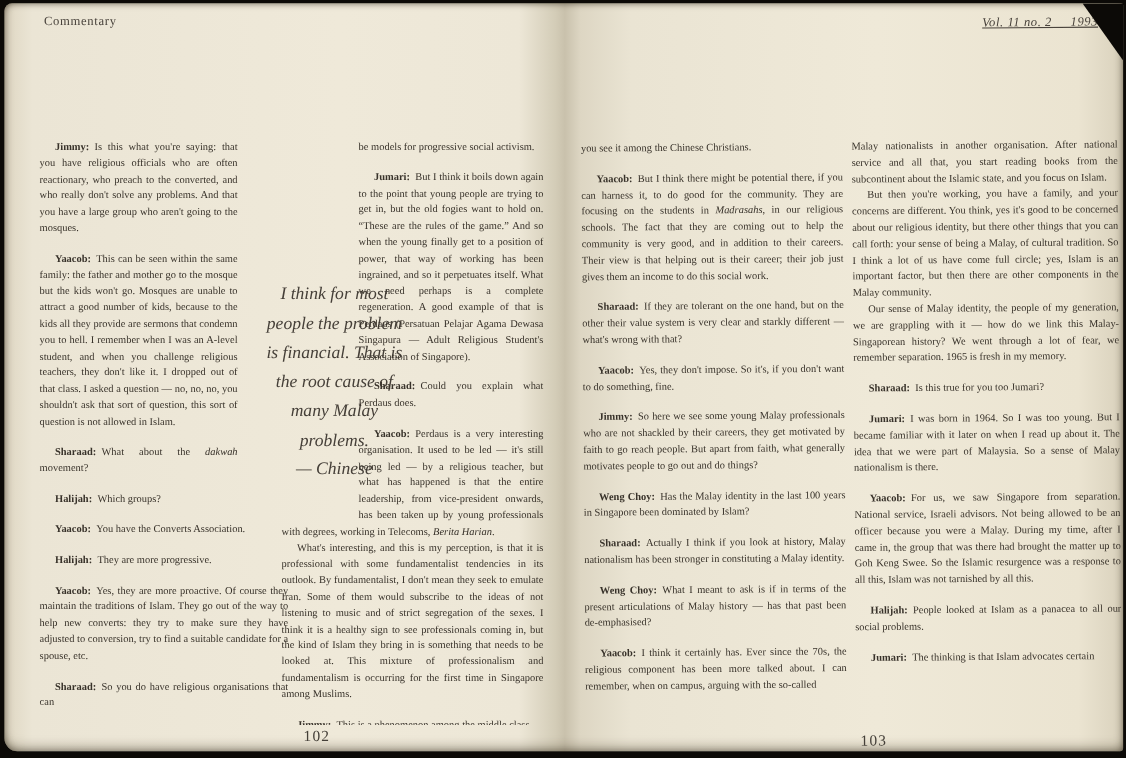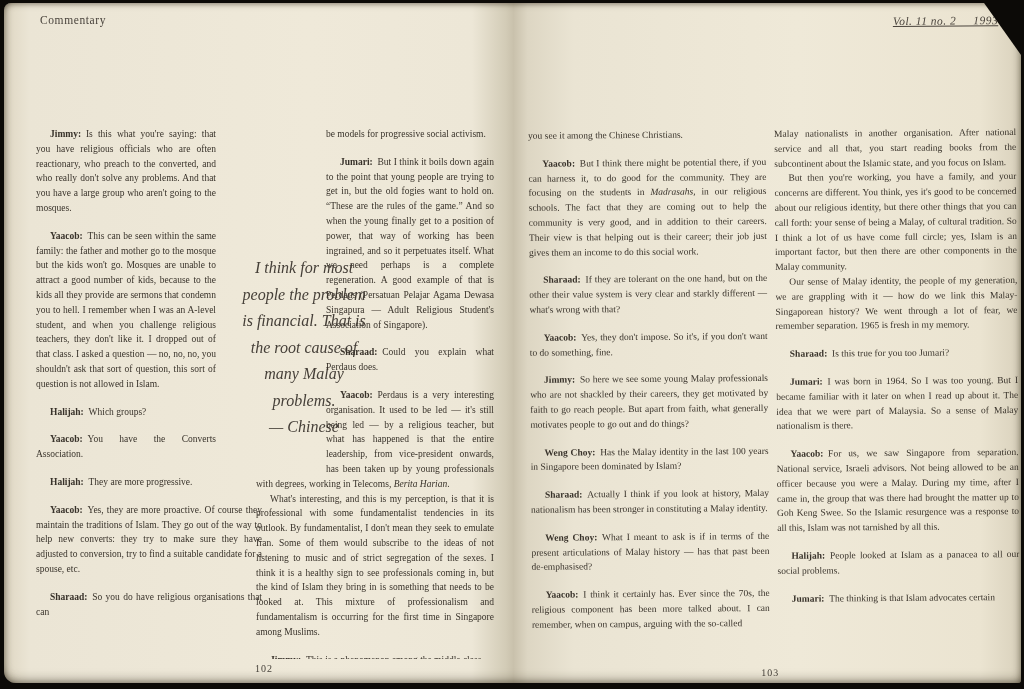--- a/index.html
+++ b/index.html
@@ -61,36 +61,37 @@
   p.cont-indent { margin-top: 0; text-indent: 14px; }
   .speaker { font-weight: bold; }
   .spacer-r { float: right; width: 46px; height: 214px; margin-top: 122px; }
   .spacer-l { float: left;  width: 70px; height: 214px; margin-top: 124px; }
   .pull-quote {
     position: absolute; left: 204px; top: 252px; width: 136px;
     font-style: italic; font-size: 16px; line-height: 26.5px;
     text-align: center; color: #453f38; margin-left: 28px;
   }
   .pull-quote .attr { display: block; text-align: center; }
-  .page-num { position: absolute; font-size: 10px; color: #443f38; letter-spacing: 1px; }
+  .page-num { position: absolute; font-size: 14px; color: #443f38; letter-spacing: 1px; margin-left: 21px; }
   #pn-left  { left: 251px; top: 660px; }
   #pn-right { left: 753px; top: 664px; }
 </style>
 </head>
 <body>
 
 <div class="spread">
 
   <span class="header-left">Commentary</span>
 
   <div>
     <div class="col" id="lcol1">
       <div class="spacer-r"></div>
     <p class="para turn first"><span class="speaker">Jimmy:</span> Is this what you're saying:  that you have religious officials who are often reactionary, who preach to the converted, and who really don't solve any problems. And that you have a large group who aren't  going to the mosques.</p>
         <p class="para turn"><span class="speaker">Yaacob:</span> This can be seen within the same family:  the father and mother go to the mosque but the kids won't go.  Mosques are unable to attract a good number of kids, because to the kids all they provide are sermons that condemn you to hell.  I remember when I was an A-level student, and when you challenge religious teachers, they don't like it.  I dropped out of that class.  I asked a question — no, no, no, you shouldn't ask that sort of question, this sort of question is not allowed in Islam.</p>
+        <p class="para turn"><span class="speaker">Sharaad:</span> What about the <i>dakwah</i> movement?</p>
         <p class="para turn"><span class="speaker">Halijah:</span> Which groups?</p>
         <p class="para turn"><span class="speaker">Yaacob:</span> You have the Converts Association.</p>
         <p class="para turn"><span class="speaker">Halijah:</span> They are more progressive.</p>
         <p class="para turn"><span class="speaker">Yaacob:</span> Yes, they are more proactive.  Of course they maintain the traditions of Islam.  They go out of the way to help new converts: they try to make sure they have adjusted to conversion, try to find a suitable candidate for a spouse, etc.</p>
         <p class="para turn"><span class="speaker">Sharaad:</span> So you do have religious organisations that can</p>
       </div>
 
     <div class="pull-quote">
       <span>I think for most people the problem is financial. That is the root cause of many Malay problems.</span>
       <span class="attr">— Chinese</span>

